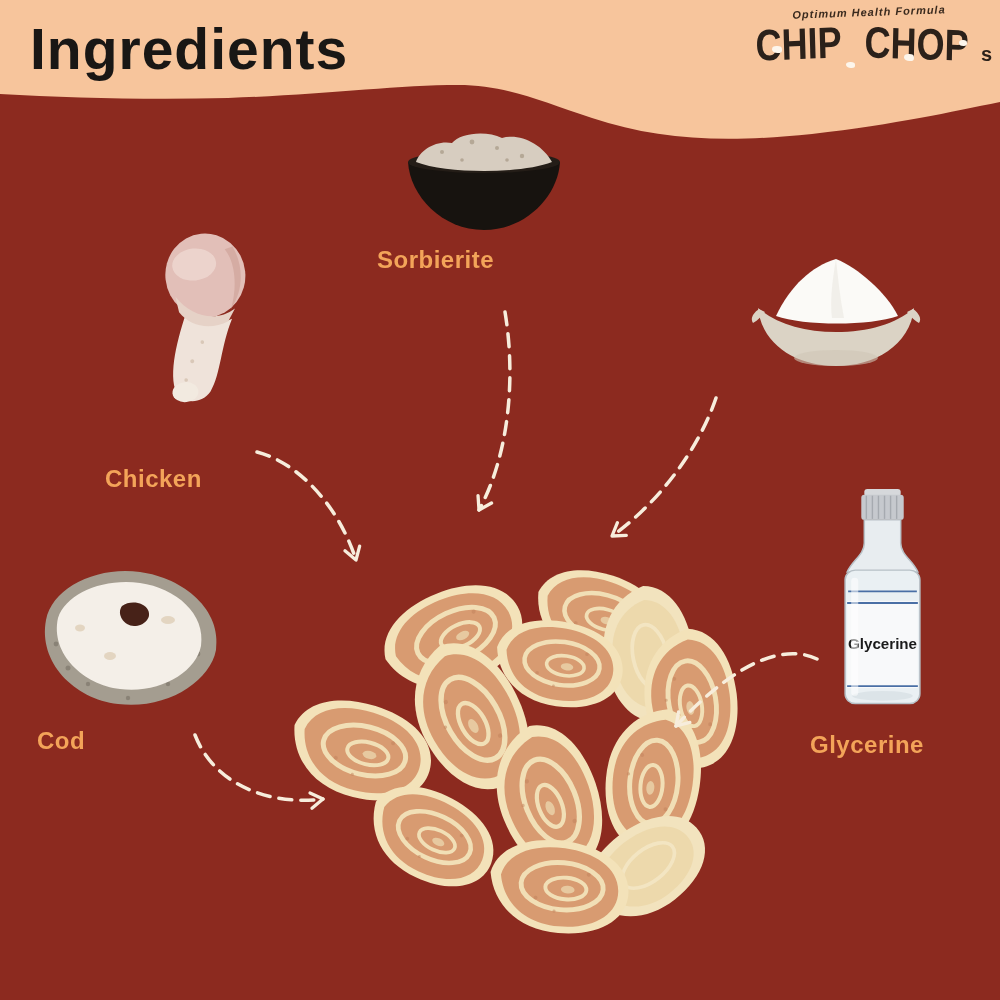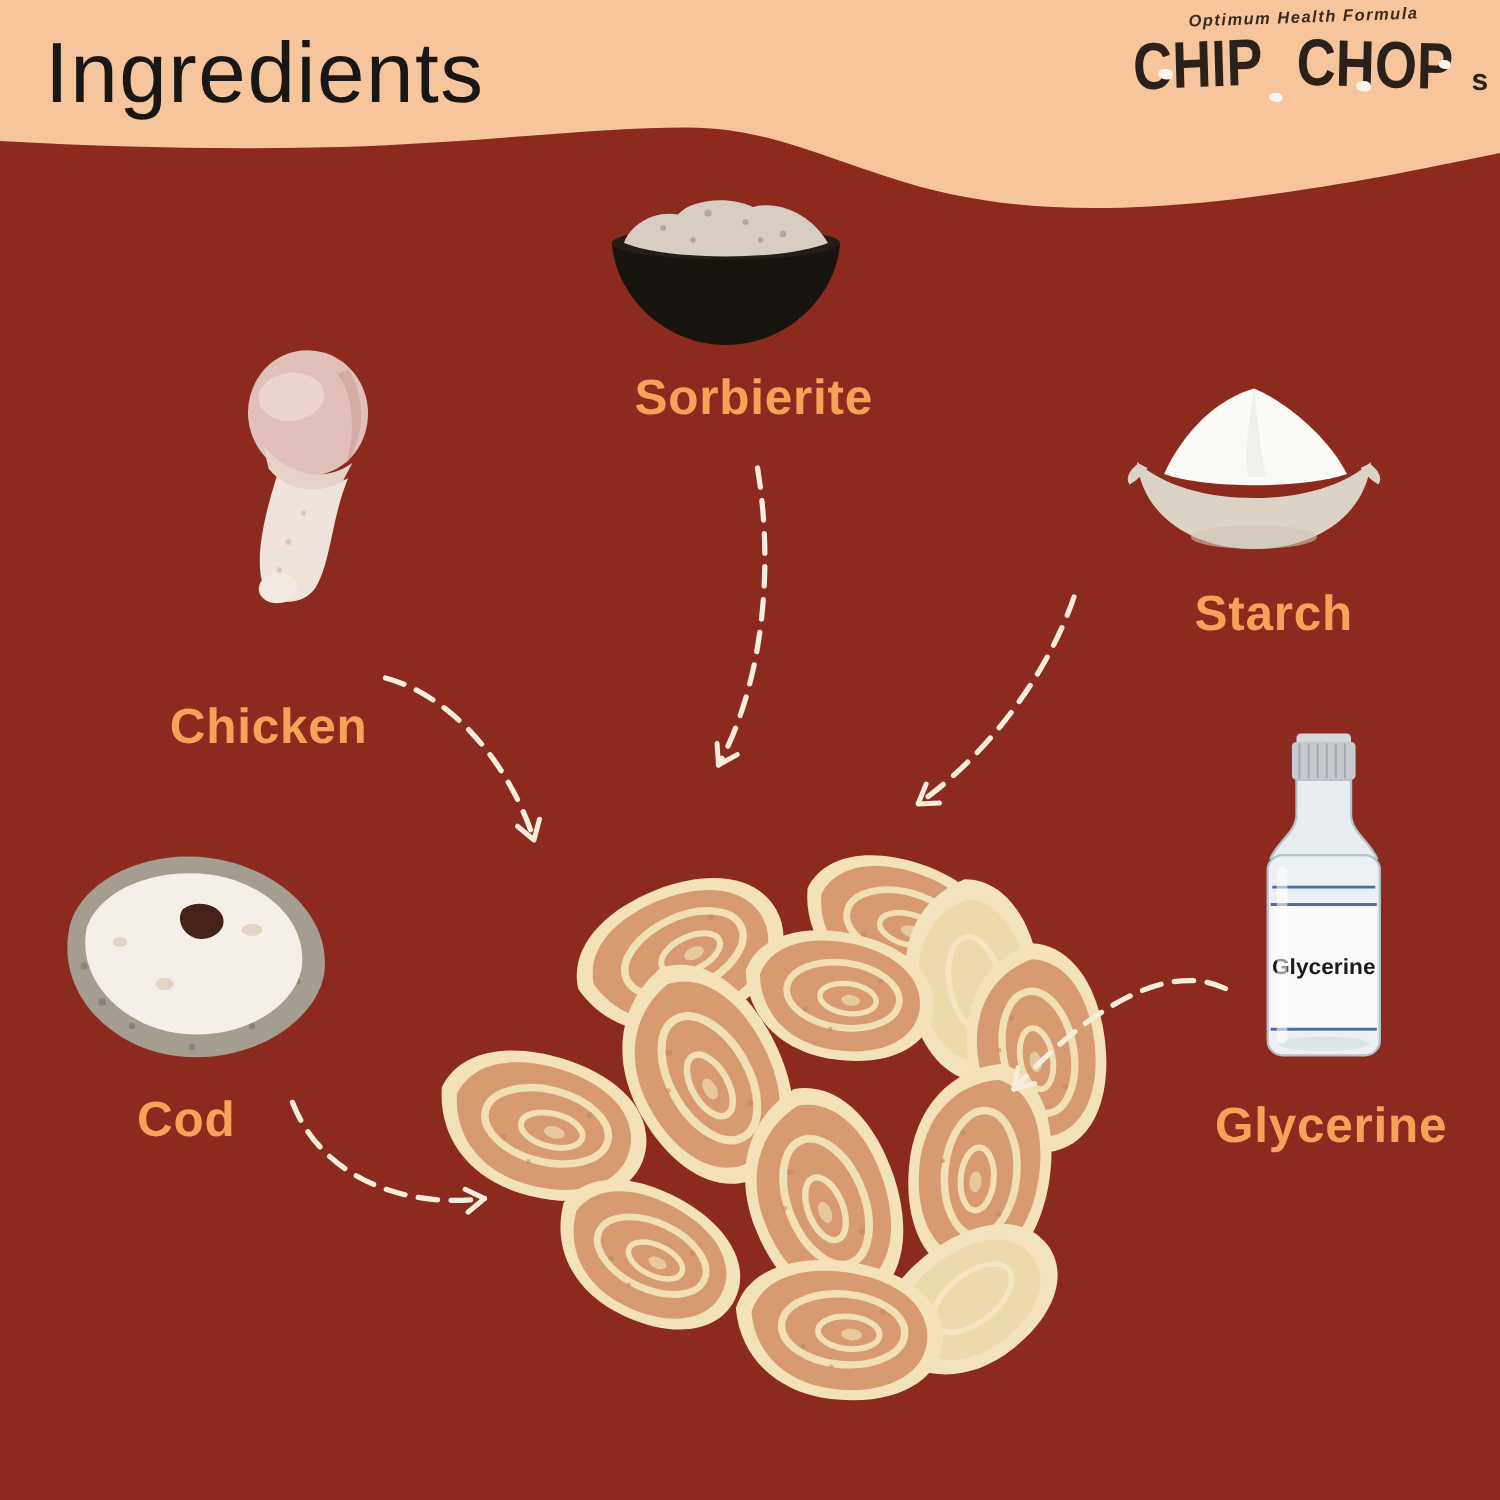--- a/index.html
+++ b/index.html
@@ -10,21 +10,21 @@
     background: #8C2A1F;
     overflow: hidden;
   }
   .header-wave {
     position: absolute; top: 0; left: 0;
     width: 1000px; height: 160px;
     pointer-events: none;
   }
   .page-title {
     position: absolute; top: 16px; left: 30px;
-    font-size: 57px; font-weight: 400; color: #191715;
+    font-size: 57px; font-weight: 700; color: #191715;
     letter-spacing: 1px;
   }
   .logo {
     position: absolute; top: 6px; right: 16px;
     width: 230px; text-align: center;
   }
   .logo-tagline {
     font-size: 11px; font-style: italic; font-weight: 700;
     color: #3A2A1E; letter-spacing: 1px;
     transform: rotate(-2deg);
@@ -32,22 +32,22 @@
   }
   .logo-words {
     display: flex; align-items: baseline; justify-content: center;
     color: #2B211A; font-weight: 700;
   }
   .logo-w1 { font-size: 44px; letter-spacing: 0px; transform: scaleX(0.82) rotate(-2deg); display: inline-block; }
   .logo-w2 { font-size: 44px; letter-spacing: 0px; transform: scaleX(0.82) rotate(1.5deg); display: inline-block; margin-left: 2px; }
   .logo-suffix { font-size: 20px; transform: translateY(2px); display: inline-block; margin-left: 1px; }
   .dogspeck { position: absolute; background: #FDF6EC; border-radius: 50% 50% 40% 60%; }
   .ing-label {
-    position: absolute; text-align: right;
-    font-size: 33px; font-weight: 700; color: #F3A459;
+    position: absolute; text-align: left;
+    font-size: 24px; font-weight: 700; color: #F3A459;
     letter-spacing: 0.5px;
   }
   .ing-img { position: absolute; }
   .overlay-svg { position: absolute; top: 0; left: 0; width: 1000px; height: 1000px; pointer-events: none; }
 </style>
 </head>
 <body>
 
 <div class="canvas">
 
@@ -145,21 +145,20 @@
   <div class="ing-label" style="left:105px;top:418px;width:140px;margin-top:47px;">Chicken</div>
 
   <svg class="ing-img" style="left:750px;top:252px;" width="172" height="122" viewBox="0 0 172 122">
     <path d="M26,64 C40,34 62,14 86,7 C108,16 136,40 148,64 C120,74 54,74 26,64 Z" fill="#FBFAF7"></path>
     <path d="M86,7 C82,30 80,50 82,66 L94,66 C90,46 88,26 86,7 Z" fill="#EFECE6" opacity="0.8"></path>
     <path d="M8,56 C12,94 48,114 86,114 C124,114 160,94 164,56 C146,72 118,80 86,80 C54,80 26,72 8,56 Z" fill="#DBD3C5"></path>
     <path d="M9,57 C3,61 0,67 3,71 C9,68 13,62 15,60 Z" fill="#DBD3C5"></path>
     <path d="M163,57 C169,61 172,67 169,71 C163,68 159,62 157,60 Z" fill="#DBD3C5"></path>
     <ellipse cx="86" cy="106" rx="42" ry="8" fill="#CFC6B6" opacity="0.6"></ellipse>
   </svg>
-  <div class="ing-label" style="left:762px;top:390px;width:140px;">Starch</div>
 
   <svg class="ing-img" style="left:18px;top:558px;" width="212" height="165" viewBox="0 0 212 165">
     <path d="M28,62 C34,30 78,8 122,14 C166,20 204,52 198,92 C192,124 148,152 100,146 C56,141 20,104 28,62 Z" fill="#A49D90"></path>
     <g fill="#7F786C" opacity="0.7">
       <circle cx="50" cy="110" r="2.5"></circle>
         <circle cx="70" cy="126" r="2.2"></circle>
         <circle cx="38" cy="86" r="2.4"></circle>
       <circle cx="110" cy="140" r="2.2"></circle>
         <circle cx="150" cy="126" r="2.2"></circle>
         <circle cx="180" cy="96" r="2.4"></circle>

